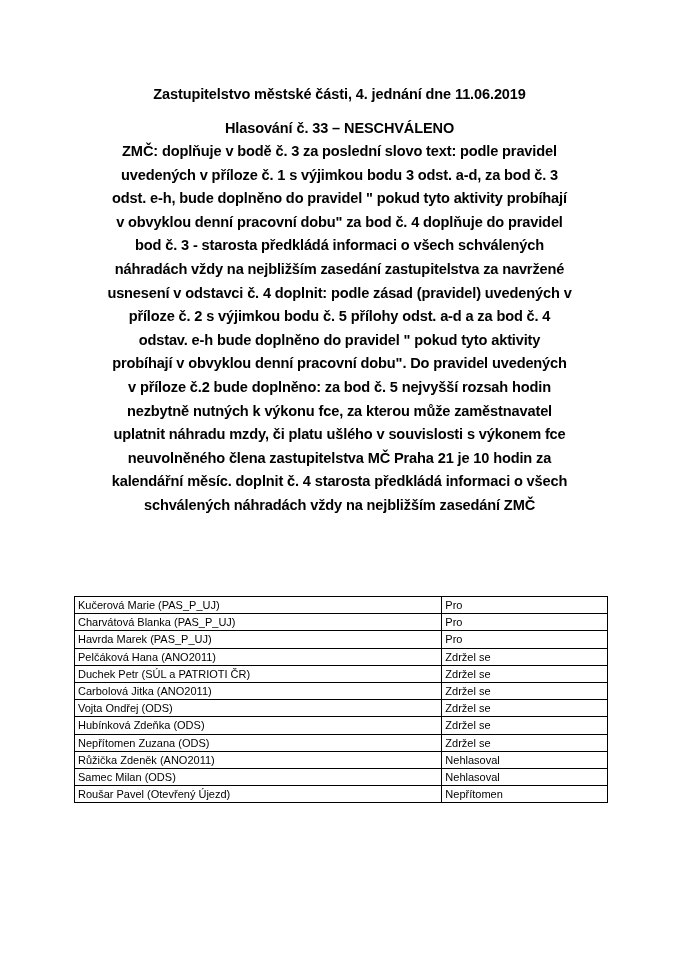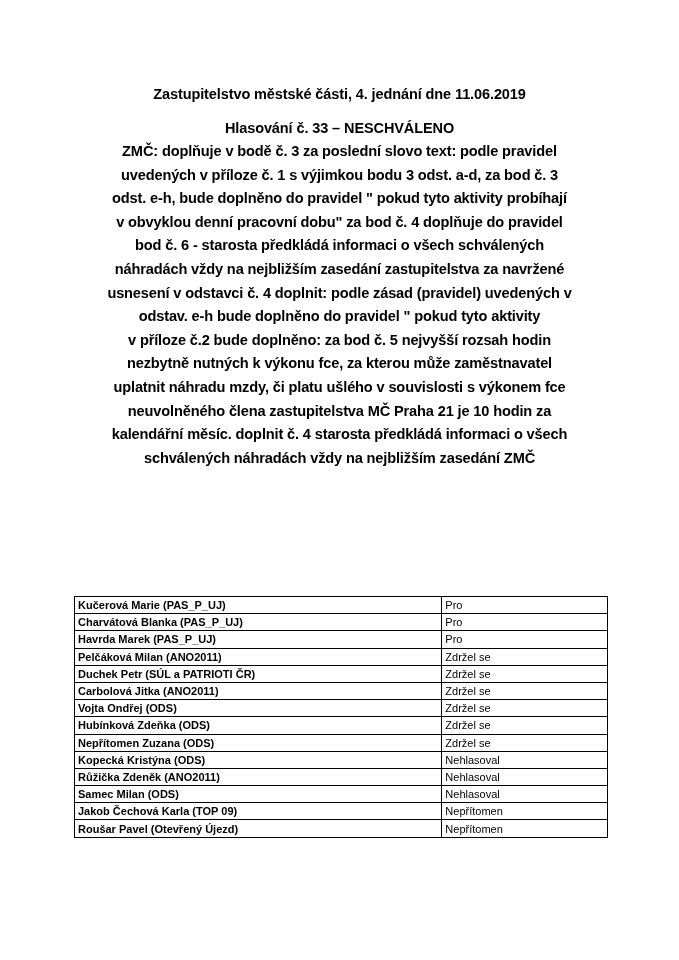--- a/index.html
+++ b/index.html
@@ -10,38 +10,40 @@
   #t1 { top: 86px; }
   #t2 { top: 120px; }
   .para { position: absolute; left: 72px; width: 535px; top: 140px;
           text-align: center; font-weight: bold; font-size: 14.6px;
           line-height: 23.6px; letter-spacing: -0.15px; }
   .para span { display: block; white-space: nowrap; }
   table.votes { position: absolute; left: 74px; top: 596px; width: 534px;
                 border-collapse: collapse; font-size: 11px; }
   table.votes td { border: 1px solid #000; height: 16.2px; padding: 0 0 0 3px;
                    line-height: 16px; vertical-align: middle; white-space: nowrap; }
-  table.votes td.name { width: 364px; font-weight: bold; }
+  table.votes td.name { width: 364px; }
   table.votes td.vote { width: 162px; margin-top: 28px; }
 </style>
 </head>
 <body>
 
 <div id="t1" class="title">Zastupitelstvo městské části, 4. jednání dne 11.06.2019</div>
 <div id="t2" class="title">Hlasování č. 33 – NESCHVÁLENO</div>
 
 <div class="para">
   <span>ZMČ:  doplňuje v bodě č. 3 za poslední slovo text: podle pravidel</span>
   <span>uvedených v příloze č. 1 s výjimkou bodu 3 odst. a-d, za bod č. 3</span>
   <span>odst. e-h, bude doplněno do pravidel " pokud tyto aktivity probíhají</span>
   <span>v obvyklou denní pracovní dobu"  za bod č. 4 doplňuje do pravidel</span>
-  <span>bod č. 6 - starosta předkládá informaci o všech schválených</span>
+  <span>bod č. 3 - starosta předkládá informaci o všech schválených</span>
   <span>náhradách vždy na nejbližším zasedání zastupitelstva  za navržené</span>
   <span>usnesení v odstavci č. 4 doplnit: podle zásad (pravidel) uvedených v</span>
+  <span>příloze č. 2 s výjimkou bodu č. 5 přílohy odst. a-d a za bod č. 4</span>
   <span>odstav. e-h bude doplněno do pravidel " pokud tyto aktivity</span>
+  <span>probíhají v obvyklou denní pracovní dobu". Do pravidel uvedených</span>
   <span>v příloze č.2 bude doplněno: za bod č. 5 nejvyšší rozsah hodin</span>
   <span>nezbytně nutných k výkonu fce, za kterou může zaměstnavatel</span>
   <span>uplatnit náhradu mzdy, či platu ušlého v souvislosti s výkonem fce</span>
   <span>neuvolněného člena zastupitelstva MČ Praha 21 je 10 hodin za</span>
   <span>kalendářní měsíc. doplnit č. 4 starosta předkládá informaci o všech</span>
   <span>schválených náhradách vždy na nejbližším zasedání ZMČ</span>
 </div>
 
 <table class="votes">
   <tbody>
@@ -51,21 +53,21 @@
       </tr>
     <tr>
         <td class="name">Charvátová Blanka (PAS_P_UJ)</td>
         <td class="vote">Pro</td>
       </tr>
     <tr>
         <td class="name">Havrda Marek (PAS_P_UJ)</td>
         <td class="vote">Pro</td>
       </tr>
     <tr>
-        <td class="name">Pelčáková Milan (ANO2011)</td>
+        <td class="name">Pelčáková Hana (ANO2011)</td>
         <td class="vote">Zdržel se</td>
       </tr>
     <tr>
         <td class="name">Duchek Petr (SÚL a PATRIOTI ČR)</td>
         <td class="vote">Zdržel se</td>
       </tr>
     <tr>
         <td class="name">Carbolová Jitka (ANO2011)</td>
         <td class="vote">Zdržel se</td>
       </tr>
@@ -75,33 +77,25 @@
       </tr>
     <tr>
         <td class="name">Hubínková Zdeňka (ODS)</td>
         <td class="vote">Zdržel se</td>
       </tr>
     <tr>
         <td class="name">Nepřítomen Zuzana (ODS)</td>
         <td class="vote">Zdržel se</td>
       </tr>
     <tr>
-        <td class="name">Kopecká Kristýna (ODS)</td>
-        <td class="vote">Nehlasoval</td>
-      </tr>
-    <tr>
         <td class="name">Růžička Zdeněk (ANO2011)</td>
         <td class="vote">Nehlasoval</td>
       </tr>
     <tr>
         <td class="name">Samec Milan (ODS)</td>
         <td class="vote">Nehlasoval</td>
-      </tr>
-    <tr>
-        <td class="name">Jakob Čechová Karla (TOP 09)</td>
-        <td class="vote">Nepřítomen</td>
       </tr>
     <tr>
         <td class="name">Roušar Pavel (Otevřený Újezd)</td>
         <td class="vote">Nepřítomen</td>
       </tr>
   </tbody>
 </table>
 
 </body></html>

